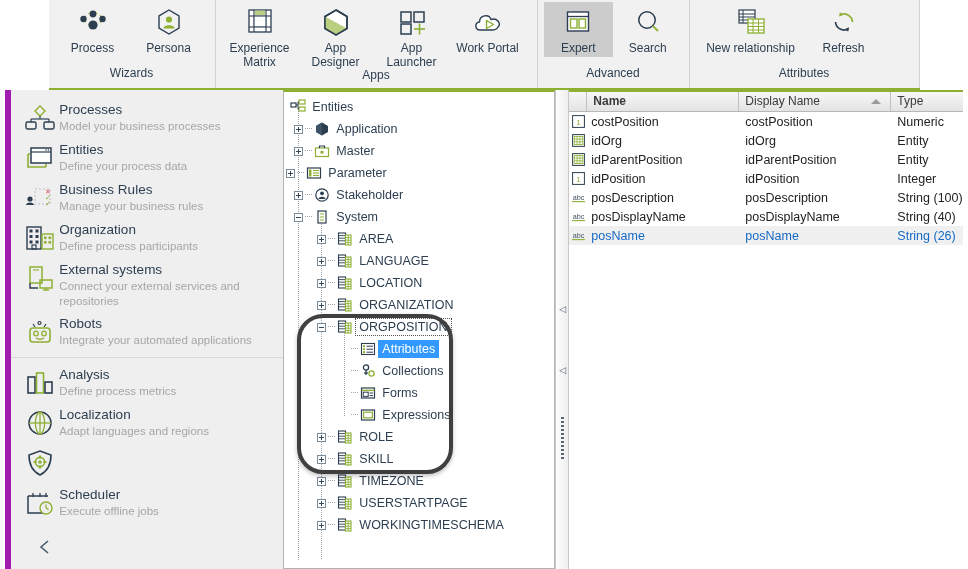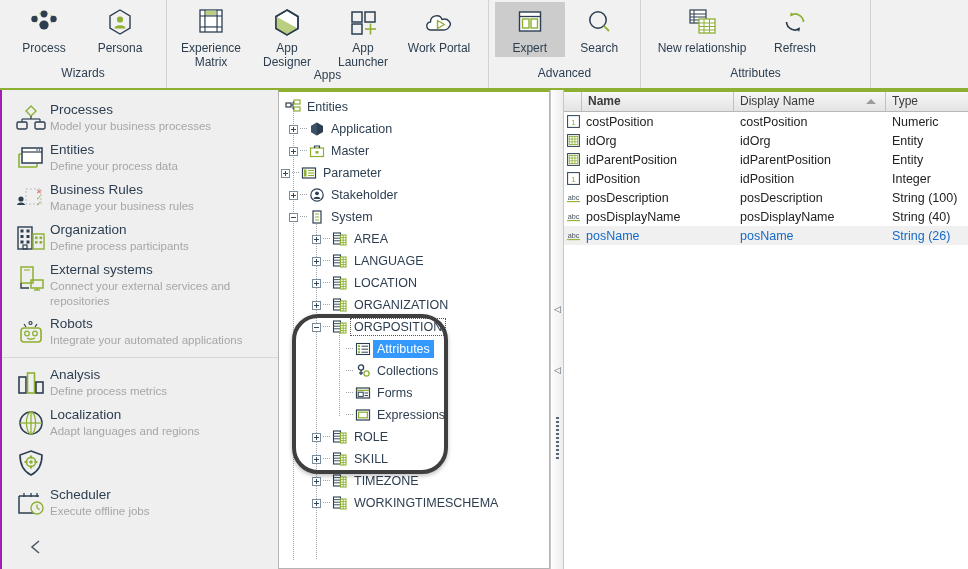--- a/index.html
+++ b/index.html
@@ -17,20 +17,21 @@
     position: relative;
   }
   #app {
     width: 968px;
     height: 569px;
     position: relative;
     display: flex;
     flex-direction: column;
     background: #ffffff;
     box-sizing: border-box;
+    align-items: center;
   }
 
   
   .ribbon {
     height: 90px;
     background: #f1f1f1;
     border-bottom: 2px solid #8db033;
     box-sizing: border-box;
     display: flex;
     flex-direction: row;
@@ -105,21 +106,21 @@
     display: flex;
     flex-direction: row;
     position: relative;
     overflow: hidden;
   }
 
   
   .leftnav {
     width: 278px;
     background: #efefef;
-    border-left: 2px solid #a21caf;
+    border-left: 6px solid #a21caf;
     box-sizing: border-box;
     position: relative;
     display: flex;
     flex-direction: column;
     flex: none;
   }
   .nav-list {
     padding-top: 8px;
   }
   .nav-item {
@@ -1062,20 +1063,42 @@
               <rect x="8.5" y="4" width="5.5" height="10" fill="#ffffff" stroke="#8db033" stroke-width="1.1"></rect>
               <line x1="8.5" y1="6.6" x2="14" y2="6.6" stroke="#8db033" stroke-width="0.9"></line>
               <line x1="8.5" y1="9.2" x2="14" y2="9.2" stroke="#8db033" stroke-width="0.9"></line>
               <line x1="8.5" y1="11.6" x2="14" y2="11.6" stroke="#8db033" stroke-width="0.9"></line>
               <line x1="11.2" y1="4" x2="11.2" y2="14" stroke="#8db033" stroke-width="0.9"></line>
             </svg>
           </span>
           <span class="tlabel">TIMEZONE</span>
         </div>
 
+        <div class="tnode" style="padding-left:31px;">
+          <span class="tw">
+              <span class="box plus"></span>
+            </span>
+          <span class="tdots">
+              <i></i>
+            </span>
+          <span class="tico">
+            <svg width="16" height="16" viewBox="0 0 16 16">
+              <rect x="1.5" y="2" width="7" height="11" fill="#ffffff" stroke="#2c3e50" stroke-width="1.1"></rect>
+              <line x1="1.5" y1="4.6" x2="8.5" y2="4.6" stroke="#2c3e50" stroke-width="0.9"></line>
+              <line x1="1.5" y1="7.2" x2="8.5" y2="7.2" stroke="#2c3e50" stroke-width="0.9"></line>
+              <line x1="1.5" y1="9.8" x2="8.5" y2="9.8" stroke="#2c3e50" stroke-width="0.9"></line>
+              <rect x="8.5" y="4" width="5.5" height="10" fill="#ffffff" stroke="#8db033" stroke-width="1.1"></rect>
+              <line x1="8.5" y1="6.6" x2="14" y2="6.6" stroke="#8db033" stroke-width="0.9"></line>
+              <line x1="8.5" y1="9.2" x2="14" y2="9.2" stroke="#8db033" stroke-width="0.9"></line>
+              <line x1="8.5" y1="11.6" x2="14" y2="11.6" stroke="#8db033" stroke-width="0.9"></line>
+              <line x1="11.2" y1="4" x2="11.2" y2="14" stroke="#8db033" stroke-width="0.9"></line>
+            </svg>
+          </span>
+          <span class="tlabel">USERSTARTPAGE</span>
+        </div>
 
 
         <div class="tnode" style="padding-left:31px;">
           <span class="tw">
               <span class="box plus"></span>
             </span>
           <span class="tdots">
               <i></i>
             </span>
           <span class="tico">

